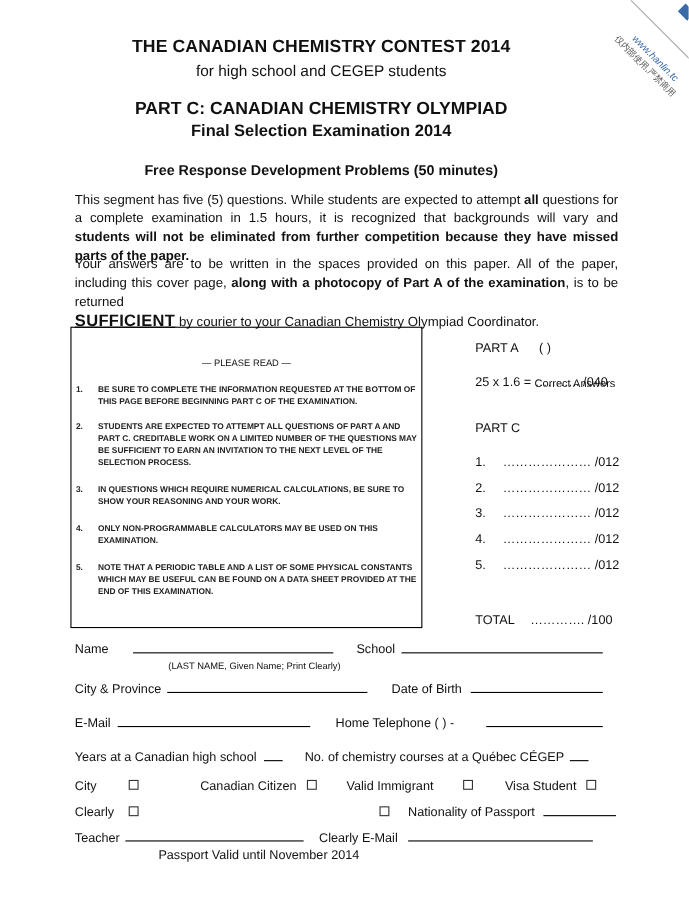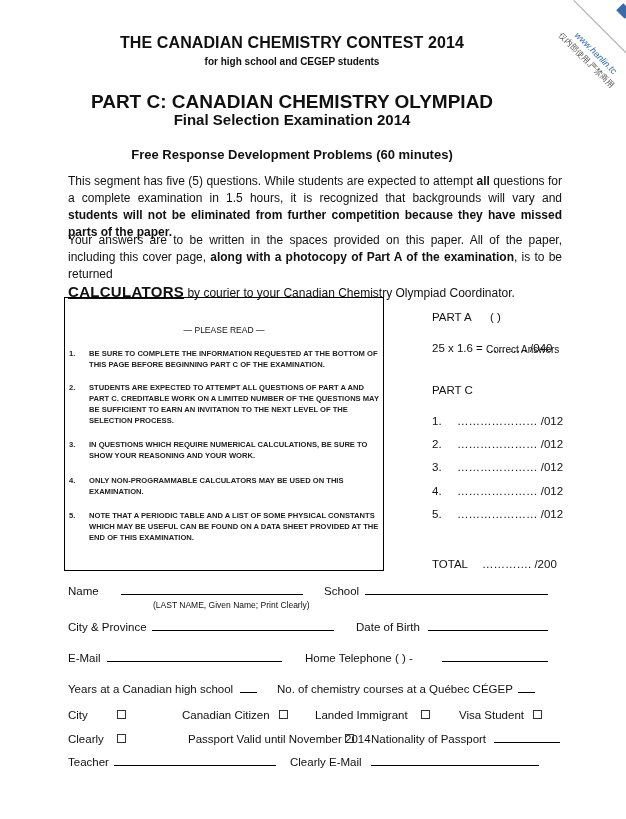--- a/index.html
+++ b/index.html
@@ -6,22 +6,22 @@
   body {
     width: 626px; height: 819px; position: relative; overflow: hidden;
     font-family: "Liberation Sans", "DejaVu Sans", sans-serif; color: #111;
   }
   .abs { position: absolute; white-space: nowrap; }
   .center { left: 0; width: 584px; text-align: center; }
   .bold { font-weight: bold; }
 
   
   #title { top: 34px; font-size: 16px; font-weight: bold; letter-spacing: 0.1px; }
-  #subtitle { top: 56px; font-size: 10px; font-weight: bold; }
-  #part-title { top: 91px; font-size: 19px; font-weight: bold; }
+  #subtitle { top: 56px; font-size: 14px; font-weight: normal; }
+  #part-title { top: 91px; font-size: 16px; font-weight: bold; }
   #exam-title { top: 111px; font-size: 15px; font-weight: bold; }
   #section-title { top: 147px; font-size: 13px; font-weight: bold; }
 
   .para { position: absolute; left: 68px; width: 494px; font-size: 12px; line-height: 17px; text-align: justify; }
   #para1 { top: 173px; }
   #para2 { top: 232px; }
   .imm { font-size: 15px; font-weight: bold; text-decoration: underline; letter-spacing: 0.3px; }
 
   
   #read-box {
@@ -57,25 +57,25 @@
   <div class="wm-line"></div>
   <div class="wm-logo"></div>
   <div class="wm-url">www.hanlin.tc</div>
   <div class="wm-cn">仅内部使用,严禁商用</div>
 </div>
 
 <div id="title" class="abs center">THE CANADIAN CHEMISTRY CONTEST 2014</div>
 <div id="subtitle" class="abs center">for high school and CEGEP students</div>
 <div id="part-title" class="abs center">PART C: CANADIAN CHEMISTRY OLYMPIAD</div>
 <div id="exam-title" class="abs center">Final Selection Examination 2014</div>
-<div id="section-title" class="abs center">Free Response Development Problems (60 minutes)</div>
+<div id="section-title" class="abs center">Free Response Development Problems (50 minutes)</div>
 
 <div id="para1" class="para"><span>This segment has five (5) questions.  While students are expected to attempt </span><span class="bold">all</span><span> questions for a complete examination in 1.5 hours, it is recognized that backgrounds will vary and </span><span class="bold">students will not be eliminated from further competition because they have missed parts of the paper.</span></div>
 
-<div id="para2" class="para"><span>Your answers are to be written in the spaces provided on this paper. All of the paper, including this cover page, </span><span class="bold">along with a photocopy of Part A of the examination</span><span>, is to be returned </span><br><span class="imm">CALCULATORS</span><span> by courier to your Canadian Chemistry Olympiad Coordinator.</span></div>
+<div id="para2" class="para"><span>Your answers are to be written in the spaces provided on this paper. All of the paper, including this cover page, </span><span class="bold">along with a photocopy of Part A of the examination</span><span>, is to be returned </span><br><span class="imm">SUFFICIENT</span><span> by courier to your Canadian Chemistry Olympiad Coordinator.</span></div>
 
 <div id="read-box">
   <div id="read-heading">— PLEASE READ —</div>
   <div class="read-item" style="top:50px;">
     <span class="num">1.</span>
     <span class="txt">BE SURE TO COMPLETE THE INFORMATION REQUESTED AT THE BOTTOM OF THIS PAGE BEFORE BEGINNING PART C OF THE EXAMINATION.</span>
   </div>
   <div class="read-item" style="top:84px;">
     <span class="num">2.</span>
     <span class="txt">STUDENTS ARE EXPECTED TO ATTEMPT ALL QUESTIONS OF PART A AND PART C.  CREDITABLE WORK ON A LIMITED NUMBER OF THE QUESTIONS MAY BE SUFFICIENT TO EARN AN INVITATION TO THE NEXT LEVEL OF THE SELECTION PROCESS.</span>
@@ -100,21 +100,21 @@
 <div class="score" style="left:432px; top:342px;">25 x 1.6  =  ……….. /040</div>
 <div class="score" style="left:432px; top:384px;">PART C</div>
 
 <div class="score" style="left:432px; top:415px;"><span>1.</span><span style="position:absolute; left:25px;">………………… /012</span></div>
 <div class="score" style="left:432px; top:438px;"><span>2.</span><span style="position:absolute; left:25px;">………………… /012</span></div>
 <div class="score" style="left:432px; top:461px;"><span>3.</span><span style="position:absolute; left:25px;">………………… /012</span></div>
 <div class="score" style="left:432px; top:485px;"><span>4.</span><span style="position:absolute; left:25px;">………………… /012</span></div>
 <div class="score" style="left:432px; top:508px;"><span>5.</span><span style="position:absolute; left:25px;">………………… /012</span></div>
 
 <div class="score" style="left:432px; top:558px;">TOTAL</div>
-<div class="score" style="left:482px; top:558px;">…………. /200</div>
+<div class="score" style="left:482px; top:558px;">…………. /100</div>
 
 <div class="form" style="left:68px; top:585px;">Name</div>
 <div class="form" style="left:121px; top:585px;"><span class="line" style="width:182px;"></span></div>
 <div id="name-hint">(LAST NAME, Given Name; Print Clearly)</div>
 <div class="form" style="left:324px; top:585px;">School</div>
 <div class="form" style="left:365px; top:585px;"><span class="line" style="width:183px;"></span></div>
 
 <div class="form" style="left:68px; top:621px;">City &amp; Province</div>
 <div class="form" style="left:152px; top:621px;"><span class="line" style="width:182px;"></span></div>
 <div class="form" style="left:356px; top:621px;text-align:right;">Date of Birth</div>
@@ -127,28 +127,28 @@
 
 <div class="form" style="left:68px; top:683px;">Years at a Canadian high school</div>
 <div class="form" style="left:240px; top:683px;"><span class="line" style="width:17px;"></span></div>
 <div class="form" style="left:277px; top:683px;">No. of chemistry courses at a Québec CÉGEP</div>
 <div class="form" style="left:518px; top:683px;"><span class="line" style="width:17px;"></span></div>
 
 <div class="form" style="left:68px; top:709px;">City</div>
 <div class="form" style="left:117px; top:709px;"><span class="checkbox"></span></div>
 <div class="form" style="left:182px; top:709px;">Canadian Citizen</div>
 <div class="form" style="left:279px; top:709px;"><span class="checkbox"></span></div>
-<div class="form" style="left:315px; top:709px;">Landed Immigrant</div>
+<div class="form" style="left:315px; top:709px;">Valid Immigrant</div>
 <div class="form" style="left:421px; top:709px;"><span class="checkbox"></span></div>
 <div class="form" style="left:459px; top:709px;text-align:center;">Visa Student</div>
 <div class="form" style="left:533px; top:709px;"><span class="checkbox"></span></div>
 
 <div class="form" style="left:68px; top:733px;">Clearly</div>
 <div class="form" style="left:117px; top:733px;"><span class="checkbox"></span></div>
-<div class="form" style="left:144px; top:733px;margin-left:44px;">Passport Valid until November 2014</div>
+<div class="form" style="left:144px; top:772px;">Passport Valid until November 2014</div>
 <div class="form" style="left:345px; top:733px;"><span class="checkbox"></span></div>
 <div class="form" style="left:371px; top:733px;">Nationality of Passport</div>
 <div class="form" style="left:494px; top:733px;"><span class="line" style="width:66px;"></span></div>
 
 <div class="form" style="left:68px; top:756px;">Teacher</div>
 <div class="form" style="left:114px; top:756px;"><span class="line" style="width:162px;"></span></div>
 <div class="form" style="left:290px; top:756px;">Clearly E-Mail</div>
 <div class="form" style="left:371px; top:756px;"><span class="line" style="width:168px;"></span></div>
 
 </body></html>

